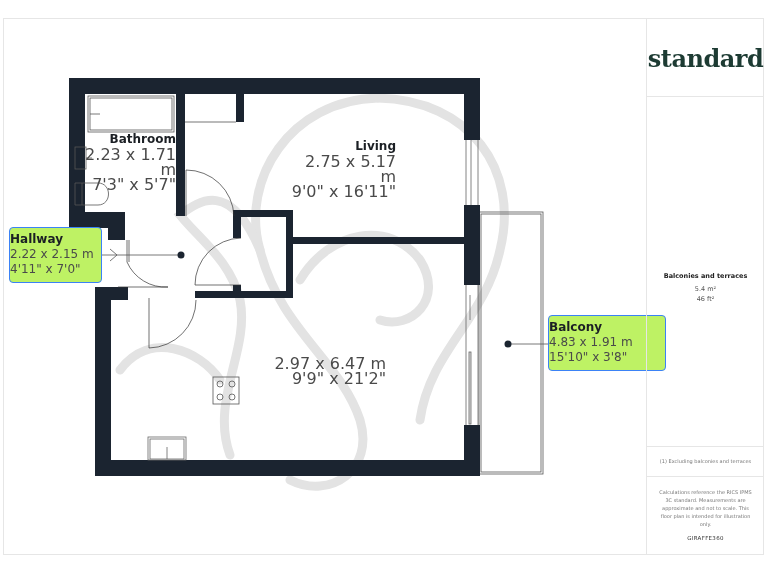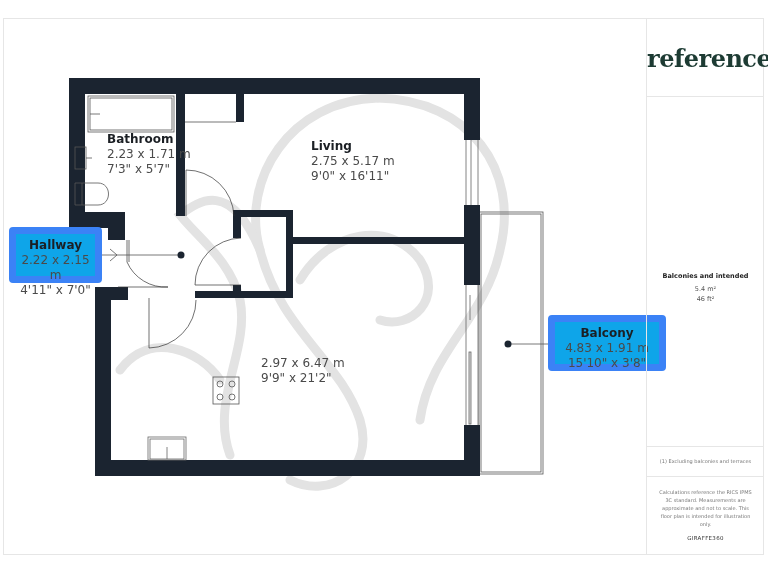--- a/index.html
+++ b/index.html
@@ -7,24 +7,24 @@
     .frame { position: absolute; left: 3px; top: 18px; width: 761px; height: 537px; border: 1px solid #e6e6e6; box-sizing: border-box; }
     .sidebar { position: absolute; left: 646px; top: 18px; width: 118px; height: 537px; border-left: 1px solid #e6e6e6; box-sizing: border-box; }
     .sb-div { position: absolute; left: 0; right: 0; height: 1px; background: #e6e6e6; }
     .logo { position: absolute; left: 0; right: 0; top: 26px; text-align: center; font-family: "DejaVu Serif", serif; font-weight: bold; font-size: 24px; letter-spacing: -0.5px; color: #1d3b33; }
     .area-block { position: absolute; left: 0; right: 0; text-align: center; color: #333; }
     .area-title { font-size: 6.5px; font-weight: bold; color: #222; margin-bottom: 4px; }
     .area-val { font-size: 6.5px; color: #555; line-height: 10px; }
     .note { position: absolute; left: 6px; right: 6px; text-align: center; font-size: 5px; color: #777; line-height: 8px; }
     .brand2 { position: absolute; left: 0; right: 0; text-align: center; font-size: 5.5px; color: #333; letter-spacing: 0.3px; }
     .plan { position: absolute; left: 0; top: 0; }
-    .label { position: absolute; text-align: left; color: #1b1f24; margin-left: 25px; }
+    .label { position: absolute; text-align: right; color: #1b1f24; }
     .label .name { font-weight: bold; font-size: 12px; line-height: 16px; color: #1b1f24; }
-    .label .dim { font-size: 12px; line-height: 15px; color: #4a4a4a; }
-    .callout { position: absolute; background: #0ea5e9; border: 7px solid #3b82f6; border-radius: 4px; box-sizing: border-box; text-align: center; }
+    .label .dim { font-size: 16px; line-height: 15px; color: #4a4a4a; }
+    .callout { position: absolute; background: #bef264; border: 1px solid #3b82f6; border-radius: 4px; box-sizing: border-box; }
     .callout .name { font-weight: bold; font-size: 12px; line-height: 16px; color: #1b1f24; margin-top: 3px; }
     .callout .dim { font-size: 12px; line-height: 15px; color: #4a4a4a; }
   </style>
 </head>
 <body>
 
 <div class="frame"></div>
 
 <svg class="plan" width="646" height="576" viewBox="0 0 646 576" xmlns="http://www.w3.org/2000/svg">
 
@@ -165,25 +165,25 @@
   <div class="dim">4'11" x 7'0"</div>
 </div>
 
 <div class="callout" style="left:548px; top:315px; width:118px; height:56px;">
   <div class="name">Balcony</div>
   <div class="dim">4.83 x 1.91 m</div>
   <div class="dim">15'10" x 3'8"</div>
 </div>
 
 <div class="sidebar">
-  <div class="logo">reference</div>
+  <div class="logo">standard</div>
   <div class="sb-div" style="top:78px;"></div>
 
   <div class="area-block" style="top:254px;">
-    <div class="area-title">Balconies and intended</div>
+    <div class="area-title">Balconies and terraces</div>
     <div class="area-val">5.4 m²</div>
     <div class="area-val">46 ft²</div>
   </div>
 
   <div class="sb-div" style="top:428px;"></div>
   <div class="note" style="top:439px;">(1) Excluding balconies and terraces</div>
   <div class="sb-div" style="top:458px;"></div>
 
   <div class="note" style="top:470px;">
     <div>Calculations reference the RICS IPMS</div>

